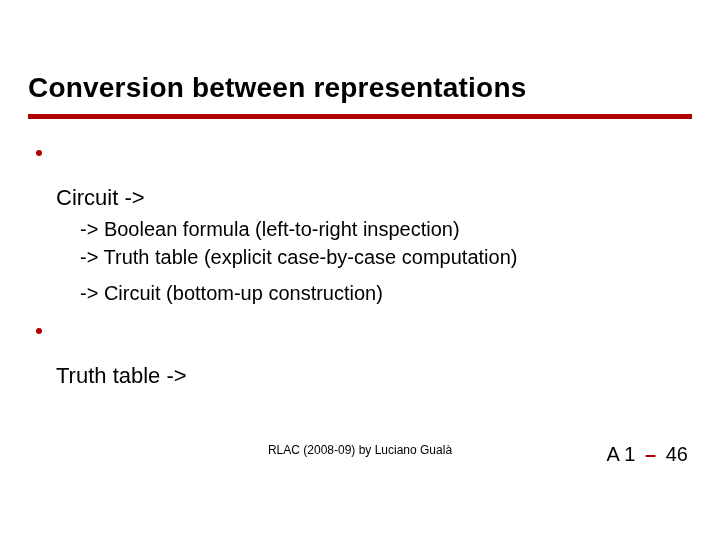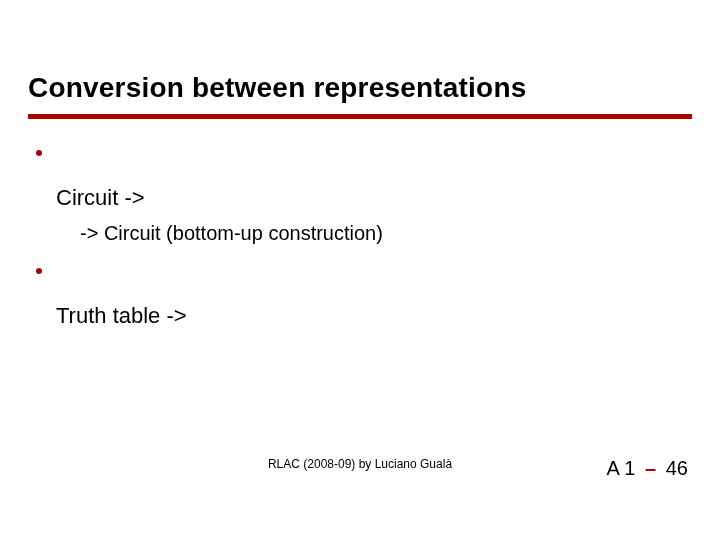--- a/index.html
+++ b/index.html
@@ -6,40 +6,42 @@
   html, body { width: 720px; height: 540px; background: #fff; font-family: Verdana, Geneva, sans-serif; color: #000; }
   .slide { width: 720px; height: 484px; position: relative; padding: 24px 28px 0 28px; }
   .title { font-size: 28px; font-weight: 700; letter-spacing: 0.2px; margin-top: 48px; }
   .rule { height: 5px; background: #b00000; margin: 10px 0 20px 0; }
   .content { padding-left: 8px; }
   .b1-row { display: flex; align-items: flex-start; margin-top: 10px; margin-bottom: 4px; }
   .dot { width: 6px; height: 6px; background: #b00000; border-radius: 50%; margin-top: 11px; margin-right: 14px; flex: 0 0 auto; }
   .b1-text { font-size: 22px; margin-top: 46px; }
   .sub { margin-left: 44px; margin-top: 2px; margin-bottom: 8px; }
   .sub-line { font-size: 20px; line-height: 1.4; }
-  .footer { position: absolute; bottom: 4px; left: 0; right: 0; display: flex; justify-content: space-between; align-items: baseline; padding: 0 32px 0 0; }
+  .footer { position: absolute; bottom: 18px; left: 0; right: 0; display: flex; justify-content: space-between; align-items: baseline; padding: 0 32px 0 0; }
   .footer-center { position: absolute; left: 50%; transform: translateX(-50%); font-size: 12px; color: #000; }
   .footer-right { margin-left: auto; font-size: 20px; }
   .footer-right .dash { color: #b00000; font-weight: 700; padding: 0 4px; }
 </style>
 </head>
 <body>
 
 <div class="slide">
 
   <div class="title">Conversion between representations</div>
   <div class="rule"></div>
 
   <div class="content">
 
     <div class="b1-row">
       <span class="dot"></span>
       <span class="b1-text">Circuit -&gt;</span>
     </div>
     <div class="sub">
+      <div class="sub-line">-&gt; Boolean formula (left-to-right inspection)</div>
+      <div class="sub-line">-&gt; Truth table (explicit case-by-case computation)</div>
     </div>
 
     <div class="sub">
       <div class="sub-line">-&gt; Circuit (bottom-up construction)</div>
     </div>
 
     <div class="b1-row">
       <span class="dot"></span>
       <span class="b1-text">Truth table -&gt;</span>
     </div>

